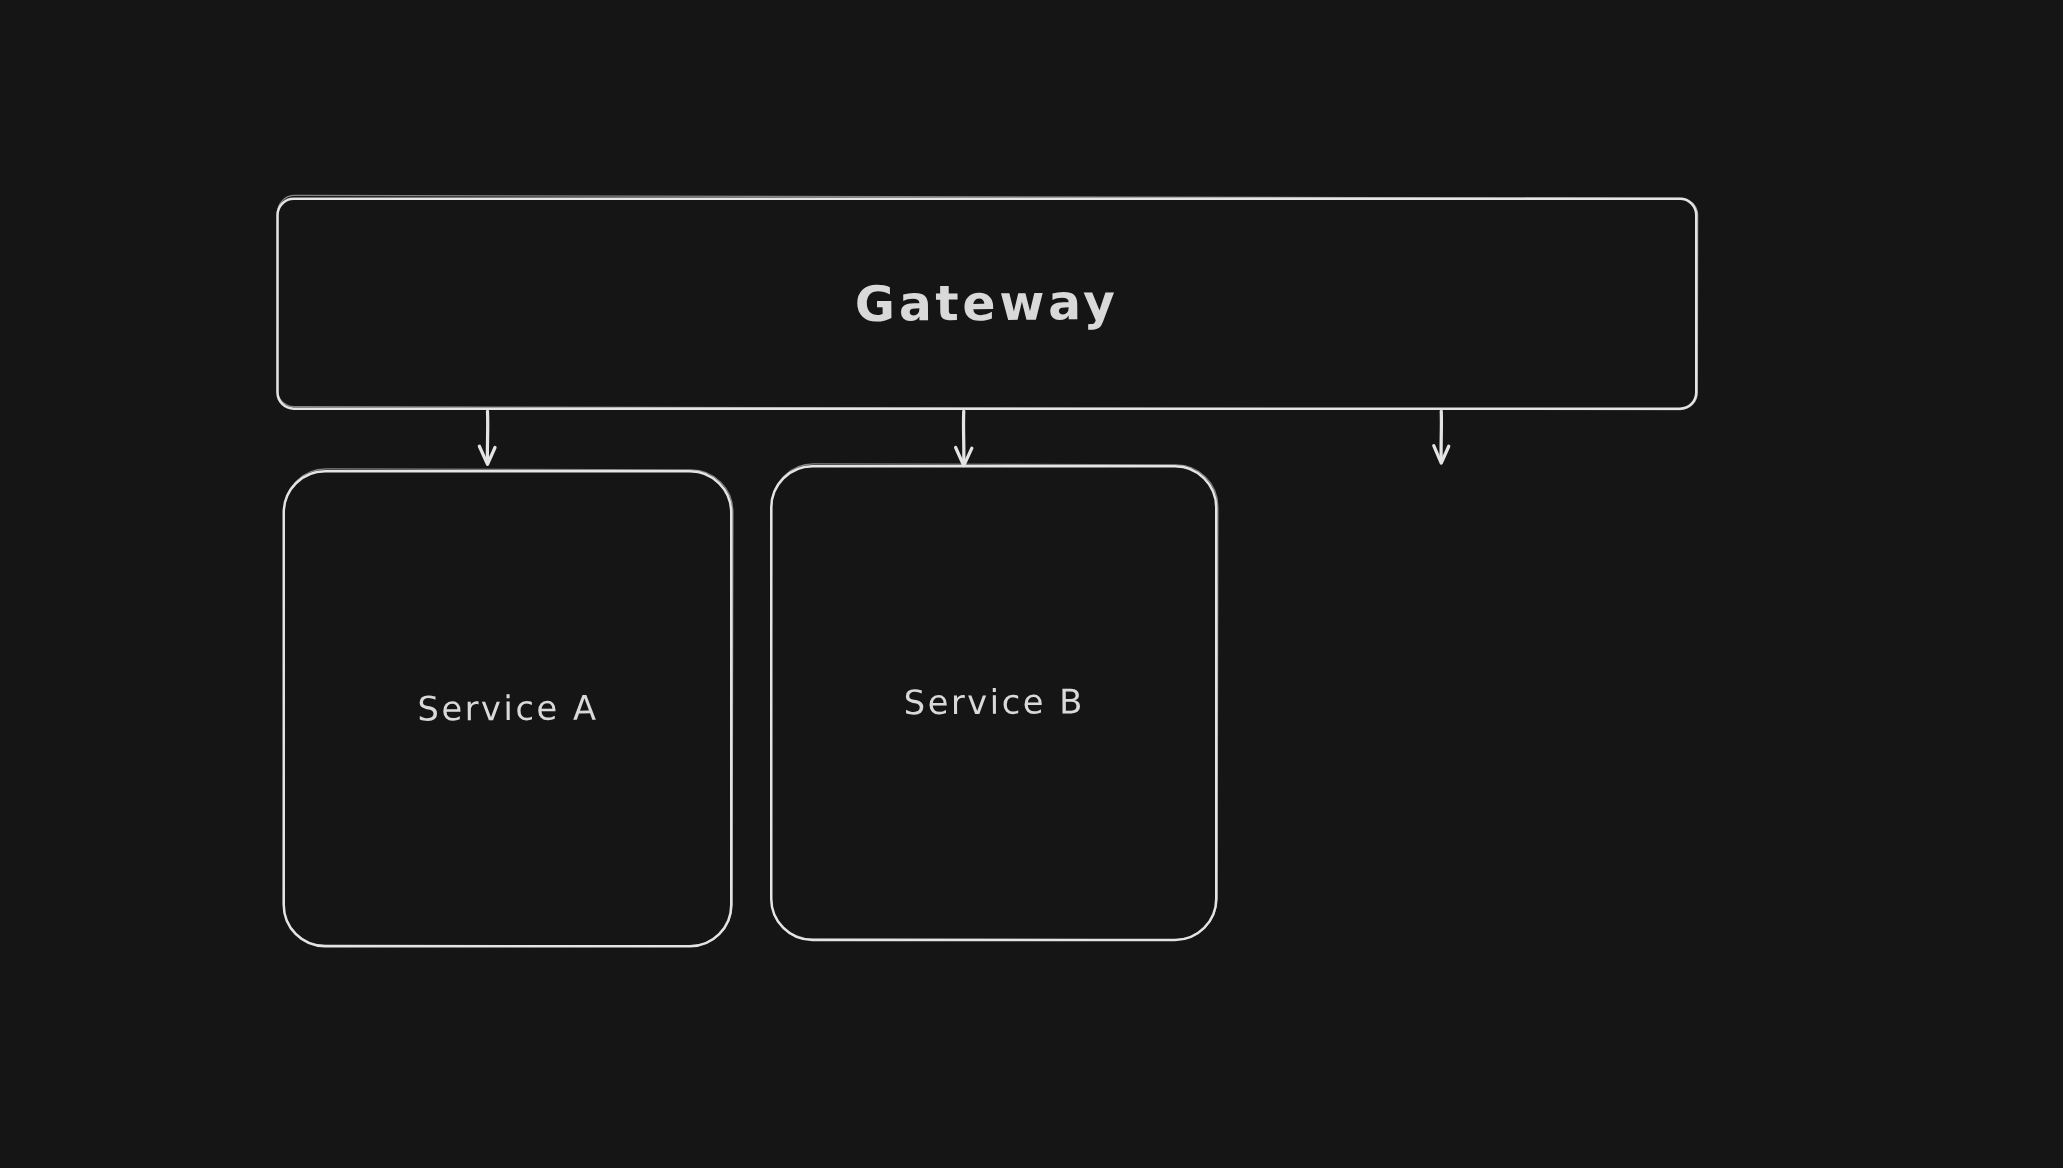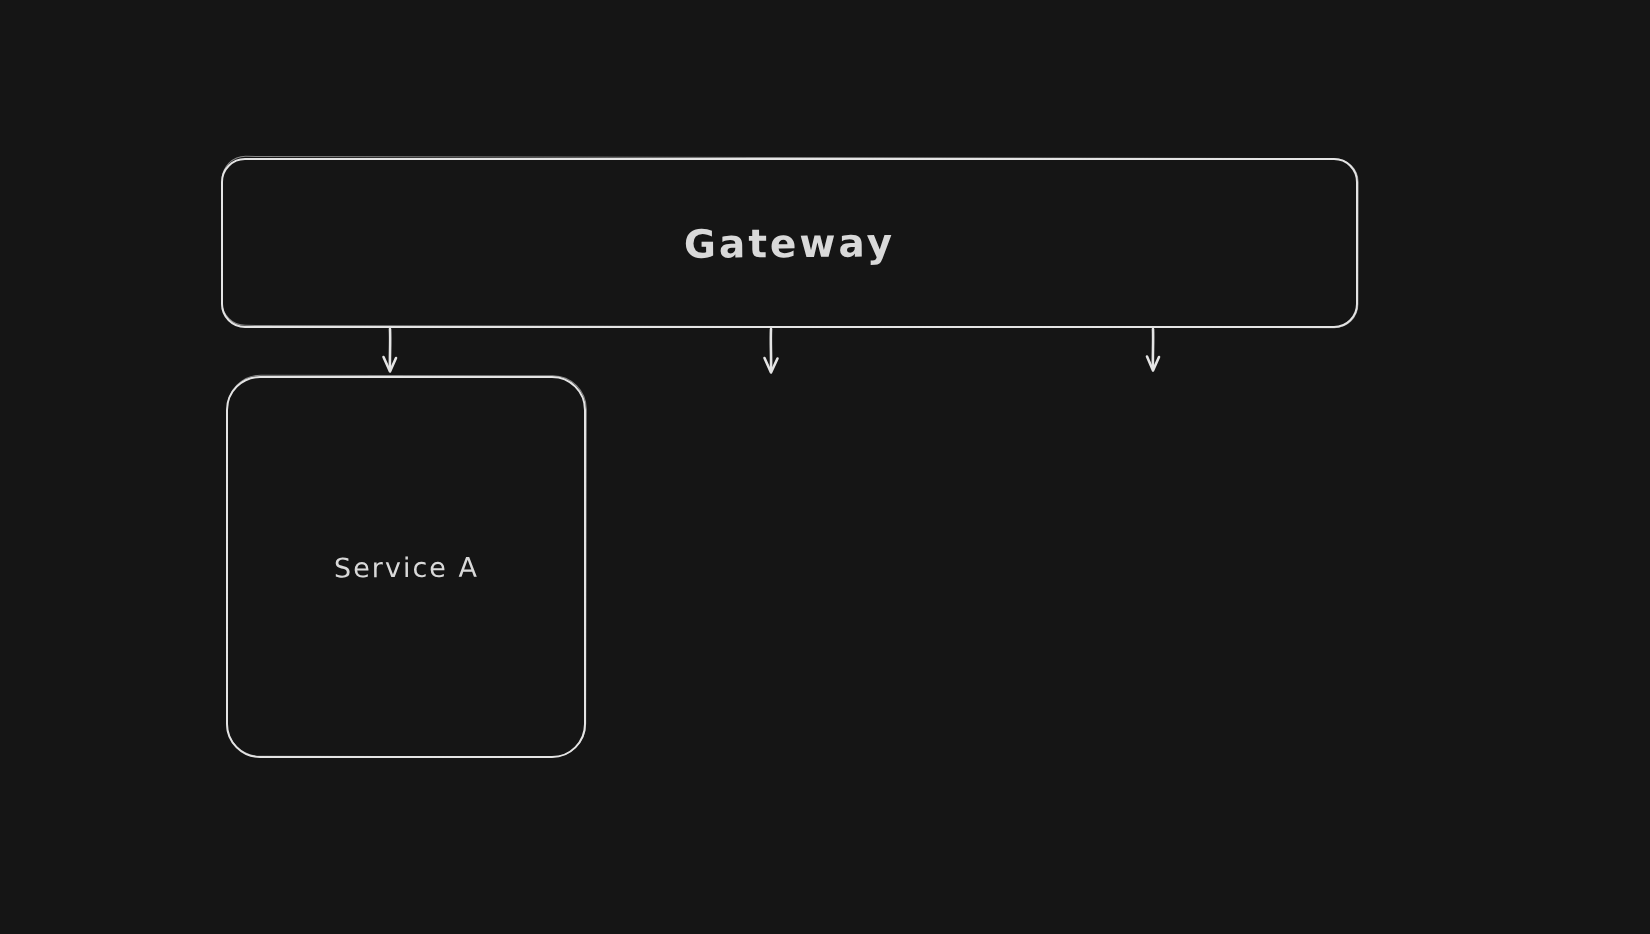--- a/index.html
+++ b/index.html
@@ -39,21 +39,21 @@
     border-radius: inherit;
     opacity: 0.55;
     transform: rotate(0.12deg) translate(0.5px, -1px);
     pointer-events: none;
   }
   .gateway {
     left: 221px;
     top: 158px;
     width: 1137px;
     height: 170px;
-    border-radius: 24px;
+    border-radius: 14px;
   }
   .gateway .label {
     font-size: 39px;
     font-weight: 700;
     letter-spacing: 3px;
     transform: rotate(-0.4deg);
   }
   .service {
     border-radius: 34px;
   }
@@ -105,15 +105,18 @@
 
   <svg class="arrow arrow-c" width="24" height="46" viewBox="0 0 24 46" aria-hidden="true">
     <path d="M12,0 C12.5,14 11.5,27 12,39"></path>
     <polyline points="6,27.5 12,41.5 18,28"></polyline>
   </svg>
 
   <div class="node service service-a">
     <span class="label">Service A</span>
   </div>
 
+  <div class="node service service-b">
+    <span class="label">Service B</span>
+  </div>
 
 
 </div>
 
 </body></html>

